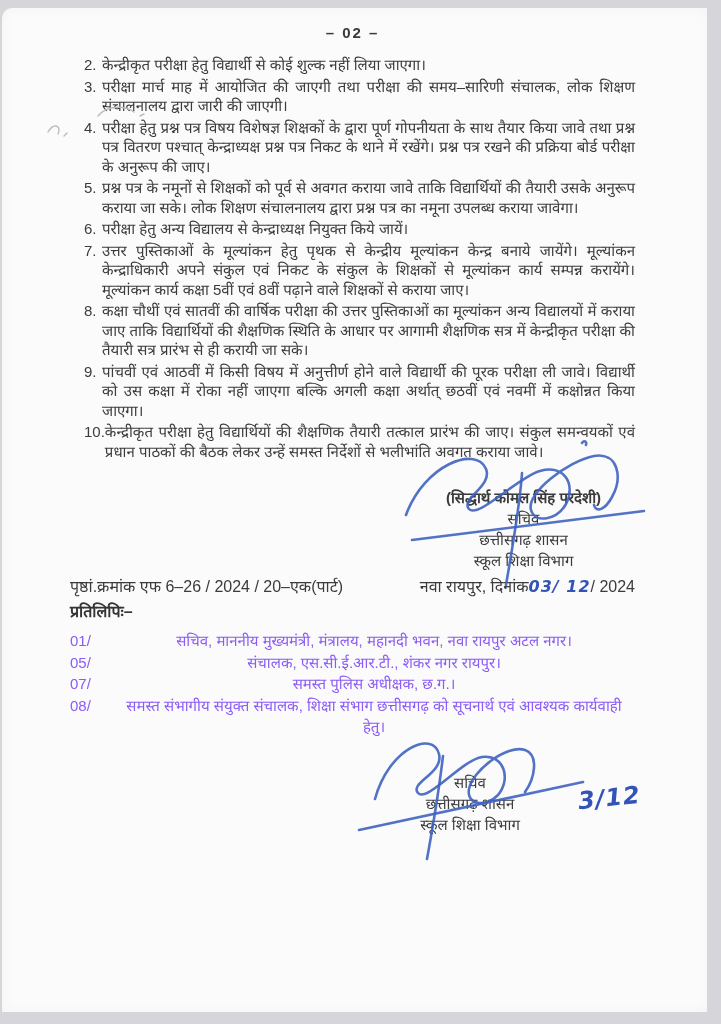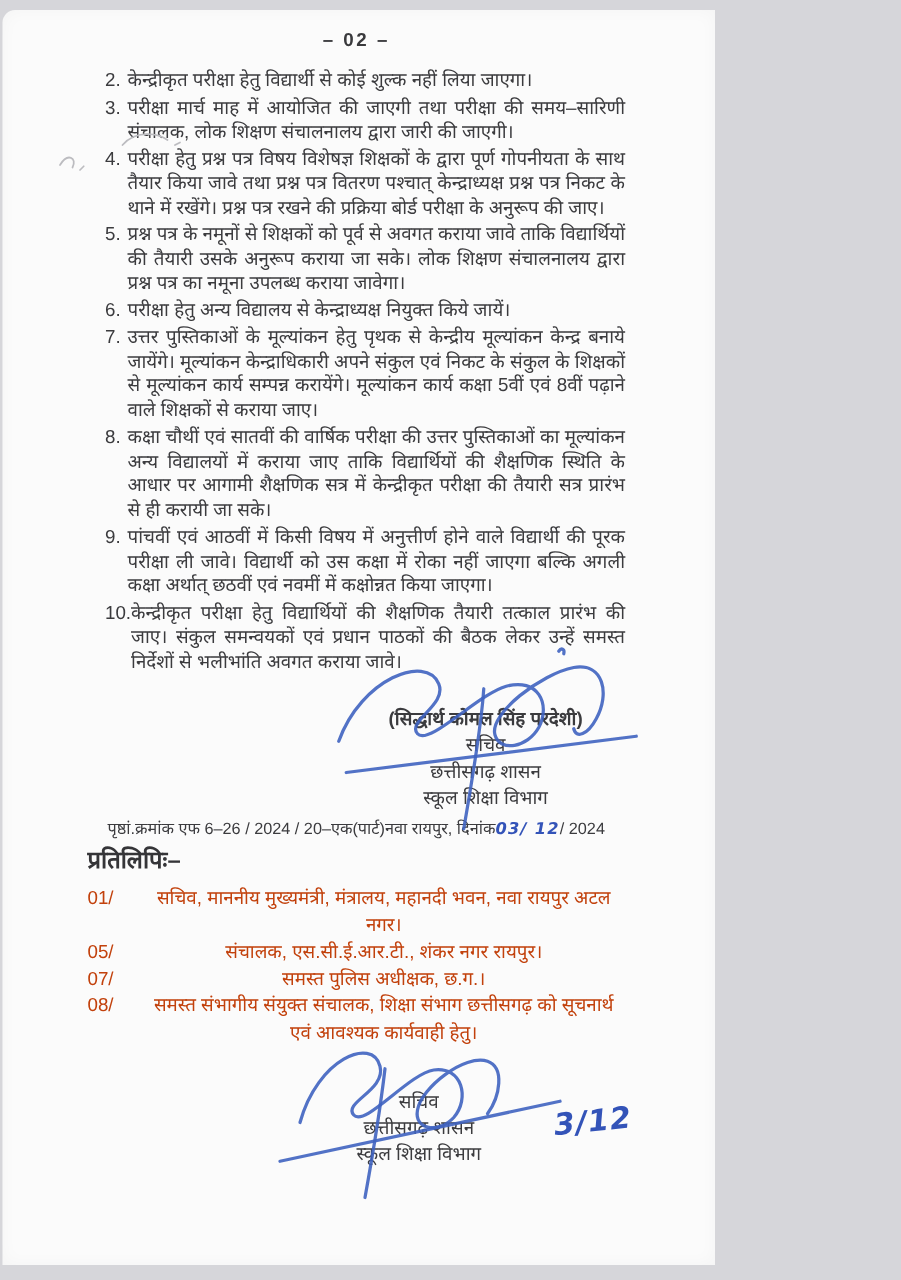--- a/index.html
+++ b/index.html
@@ -5,21 +5,21 @@
   html,body{margin:0;padding:0;}
   body{
     width:721px;height:1024px;overflow:hidden;
     background:#d6d6da;
     font-family:"Liberation Sans","DejaVu Sans",sans-serif;
     -webkit-font-smoothing:antialiased;
   }
   .paper{
     position:relative;
     margin:8px 14px 12px 2px;
-    width:570px;height:1004px;
+    width:705px;height:1004px;
     background:#fbfbfb;
     border-top-left-radius:10px;
     box-shadow:inset 0 0 14px rgba(0,0,0,0.03);
     color:#38383b;
     box-sizing:border-box;
     padding:14px 72px 20px 68px;
   }
   .pagenum{
     text-align:center;
     font-weight:bold;
@@ -38,33 +38,33 @@
     margin:26px -26px 0 auto;
     text-align:center;
     font-size:15px;
     line-height:21px;
     color:#3b3b3e;
   }
   .sig-block .name{font-weight:bold;white-space:nowrap;}
   .sig-svg{position:absolute;pointer-events:none;}
   .sig-svg path{fill:none;stroke:#3f63c0;stroke-width:2.6;stroke-linecap:round;opacity:0.9;}
   .refline{
-    display:flex;justify-content:center;align-items:baseline;
-    font-size:13px;margin-top:4px;color:#3b3b3e;
+    display:flex;justify-content:space-between;align-items:baseline;
+    font-size:16px;margin-top:4px;color:#3b3b3e;
   }
   .refline .right{white-space:nowrap;}
   .hand{
     color:#3353b8;
     font-family:"DejaVu Sans",sans-serif;
     font-style:italic;
     font-weight:bold;
     letter-spacing:1px;
   }
-  .copy-head{font-weight:bold;font-size:19px;margin:3px 0 8px 0;color:#353538;}
-  .copy-item{display:flex;font-size:15px;line-height:21.5px;color:#c2410c;}
+  .copy-head{font-weight:bold;font-size:16px;margin:3px 0 8px 0;color:#353538;}
+  .copy-item{display:flex;font-size:15px;line-height:21.5px;color:#8b5cf6;}
   .copy-item .num{flex:0 0 44px;}
   .copy-item .txt{flex:1;text-align:center;max-width:520px;}
   .sig-block2{
     position:relative;
     width:210px;
     margin:34px 60px 0 auto;
     text-align:center;
     font-size:15px;line-height:21px;color:#3b3b3e;
   }
   .hand-date{

